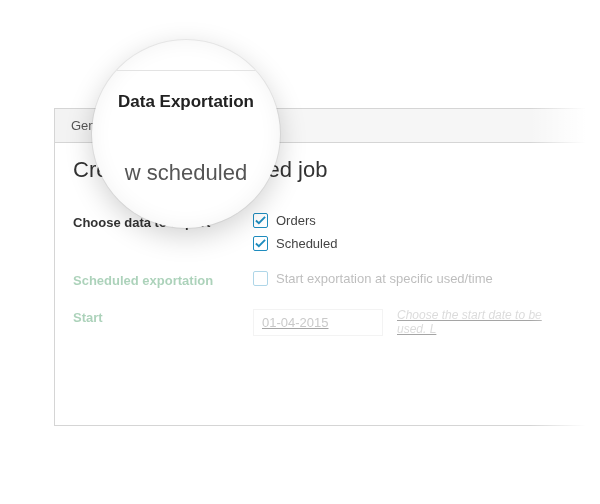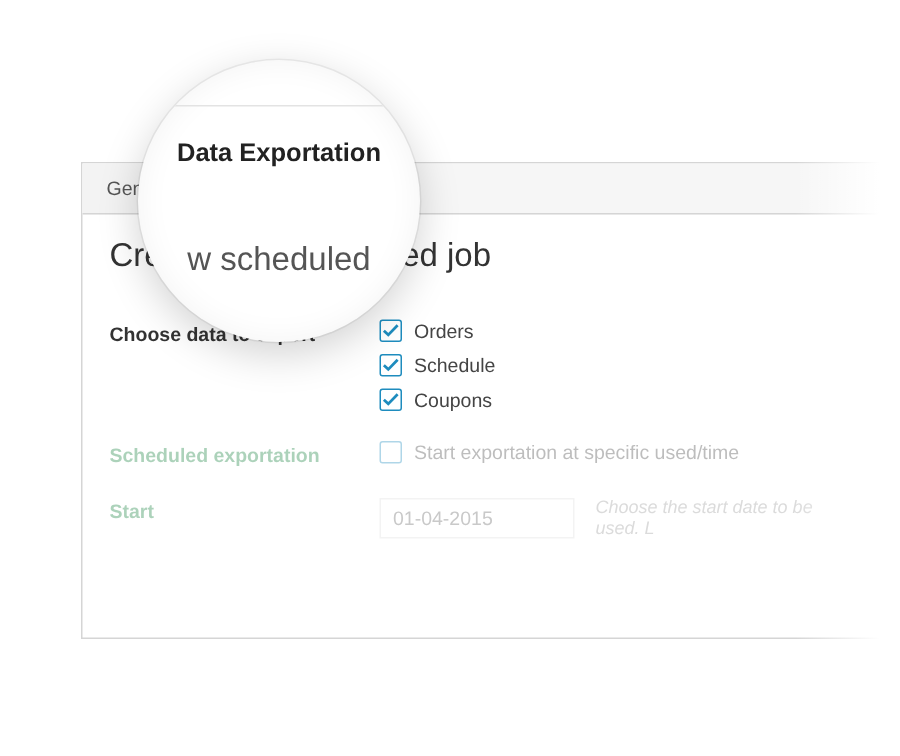--- a/index.html
+++ b/index.html
@@ -92,21 +92,21 @@
       color: #666;
       width: 130px;
       background: #fff;
     }
     .hint {
       font-size: 12px;
       font-style: italic;
       color: #999;
       margin-left: 14px;
     }
-    .inline-row { display: flex; align-items: flex-end; }
+    .inline-row { display: flex; align-items: flex-end; text-decoration: underline; }
 
     
     .lens {
       position: absolute;
       left: 92px;
       top: 40px;
       width: 188px;
       height: 188px;
       border-radius: 50%;
       background: #fff;
@@ -176,29 +176,21 @@
               </svg>
           </span>
           <span>Orders</span>
         </div>
         <div class="checkbox-line">
           <span class="cb checked">
             <svg viewBox="0 0 12 12">
                 <path d="M1 6 L4.2 9 L11 2" stroke="#1e8cbe" stroke-width="2" fill="none"></path>
               </svg>
           </span>
-          <span>Schedule</span>
-        </div>
-        <div class="checkbox-line">
-          <span class="cb checked">
-            <svg viewBox="0 0 12 12">
-                <path d="M1 6 L4.2 9 L11 2" stroke="#1e8cbe" stroke-width="2" fill="none"></path>
-              </svg>
-          </span>
-          <span>Coupons</span>
+          <span>Scheduled</span>
         </div>
       </div>
     </div>
 
     <div class="form-row faded">
       <div class="form-label">Scheduled exportation</div>
       <div class="form-control">
         <div class="checkbox-line">
           <span class="cb">
             

